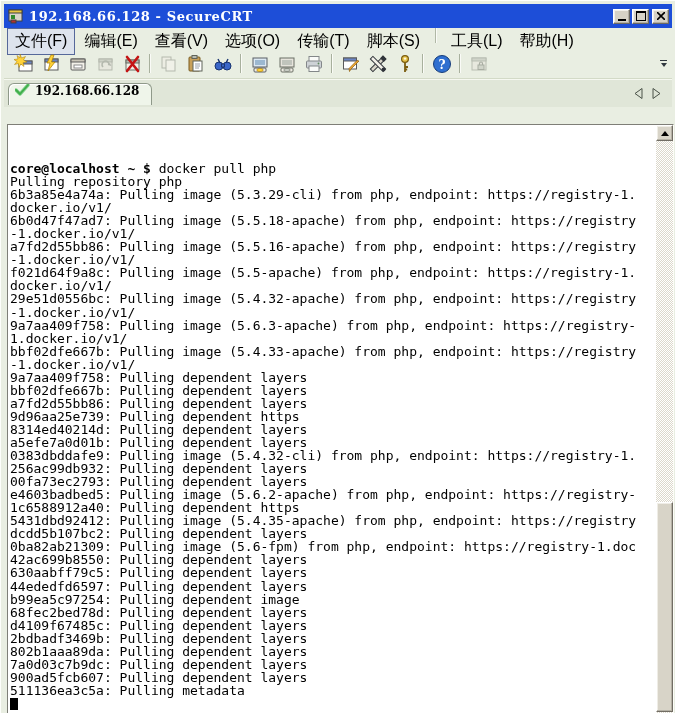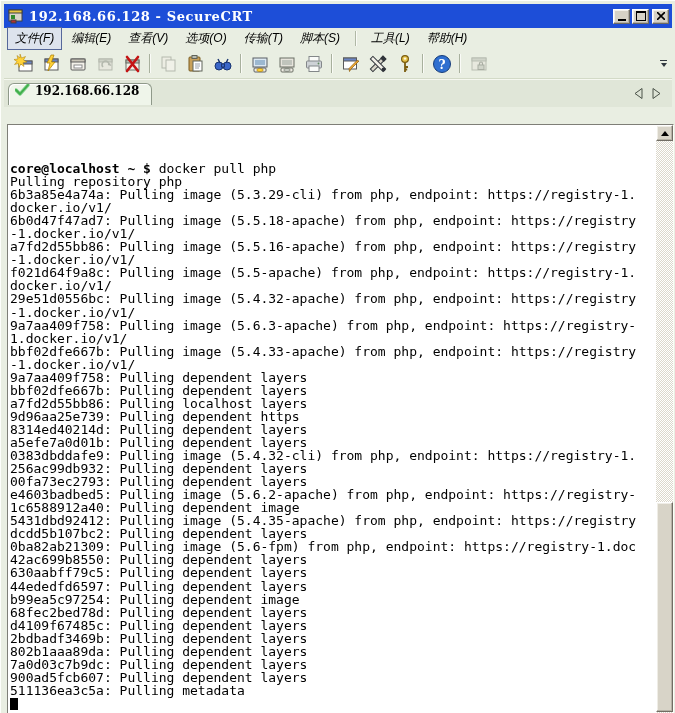--- a/index.html
+++ b/index.html
@@ -12,22 +12,22 @@
             display:flex;align-items:center;padding:0 3px;box-sizing:border-box;}
   .app-icon{width:18px;height:18px;display:flex;align-items:center;justify-content:center;}
   .title-text{color:#FFFFFF;font:bold 13px "DejaVu Serif",serif;letter-spacing:.6px;
               margin-left:4px;flex:1;white-space:nowrap;overflow:hidden;}
   .win-btn{width:17px;height:15px;background:#D6D2C6;border:1px solid;
            border-color:#FFFFFF #6F6B62 #6F6B62 #FFFFFF;box-shadow:inset -1px -1px 0 #B3AFA3,inset 1px 1px 0 #F2F0EA;
            display:flex;align-items:center;justify-content:center;margin-left:2px;padding:0;cursor:default;}
   .glyph-min{width:8px;height:2px;background:#000;margin-top:7px;}
   .glyph-max{width:8px;height:7px;border:1px solid #000;border-top:2px solid #000;}
   
-  .menubar{position:absolute;top:27px;left:3px;right:3px;height:21px;display:flex;align-items:center;
-           font-size:12px;color:#000;padding-left:3px;font-style:italic;}
+  .menubar{position:absolute;top:27px;left:3px;right:3px;height:21px;display:flex;align-items:flex-start;
+           font-size:16px;color:#000;padding-left:3px;}
   .menu-item{padding:2px 7px;margin-right:1px;border:1px solid transparent;}
   .menu-item.active{border:1px solid #56689A;background:#DDE3ED;}
   .menu-sep{width:1px;height:15px;background:#B0B8A6;border-right:1px solid #FAFBF7;margin:0 6px;}
   
   .toolbar{position:absolute;top:48px;left:3px;right:3px;height:29px;display:flex;align-items:center;
            padding-left:7px;border-bottom:1px solid #D3DAC7;}
   .tbi{width:25px;height:24px;display:flex;align-items:center;justify-content:center;margin-right:2px;}
   .tb-sep{width:1px;height:19px;background:#A8B09D;border-right:1px solid #FAFBF7;margin:0 5px 0 3px;}
   .tb-overflow{position:absolute;right:3px;top:7px;width:11px;height:14px;display:flex;flex-direction:column;
                align-items:center;justify-content:center;}
@@ -268,29 +268,29 @@
         <div class="tline">f021d64f9a8c: Pulling image (5.5-apache) from php, endpoint: https://registry-1.</div>
         <div class="tline">docker.io/v1/</div>
         <div class="tline">29e51d0556bc: Pulling image (5.4.32-apache) from php, endpoint: https://registry</div>
         <div class="tline">-1.docker.io/v1/</div>
         <div class="tline">9a7aa409f758: Pulling image (5.6.3-apache) from php, endpoint: https://registry-</div>
         <div class="tline">1.docker.io/v1/</div>
         <div class="tline">bbf02dfe667b: Pulling image (5.4.33-apache) from php, endpoint: https://registry</div>
         <div class="tline">-1.docker.io/v1/</div>
         <div class="tline">9a7aa409f758: Pulling dependent layers</div>
         <div class="tline">bbf02dfe667b: Pulling dependent layers</div>
-        <div class="tline">a7fd2d55bb86: Pulling localhost layers</div>
+        <div class="tline">a7fd2d55bb86: Pulling dependent layers</div>
         <div class="tline">9d96aa25e739: Pulling dependent https</div>
         <div class="tline">8314ed40214d: Pulling dependent layers</div>
         <div class="tline">a5efe7a0d01b: Pulling dependent layers</div>
         <div class="tline">0383dbddafe9: Pulling image (5.4.32-cli) from php, endpoint: https://registry-1.</div>
         <div class="tline">256ac99db932: Pulling dependent layers</div>
         <div class="tline">00fa73ec2793: Pulling dependent layers</div>
         <div class="tline">e4603badbed5: Pulling image (5.6.2-apache) from php, endpoint: https://registry-</div>
-        <div class="tline">1c6588912a40: Pulling dependent image</div>
+        <div class="tline">1c6588912a40: Pulling dependent https</div>
         <div class="tline">5431dbd92412: Pulling image (5.4.35-apache) from php, endpoint: https://registry</div>
         <div class="tline">dcdd5b107bc2: Pulling dependent layers</div>
         <div class="tline">0ba82ab21309: Pulling image (5.6-fpm) from php, endpoint: https://registry-1.doc</div>
         <div class="tline">42ac699b8550: Pulling dependent layers</div>
         <div class="tline">630aabff79c5: Pulling dependent layers</div>
         <div class="tline">44ededfd6597: Pulling dependent layers</div>
         <div class="tline">b99ea5c97254: Pulling dependent image</div>
         <div class="tline">68fec2bed78d: Pulling dependent layers</div>
         <div class="tline">d4109f67485c: Pulling dependent layers</div>
         <div class="tline">2bdbadf3469b: Pulling dependent layers</div>

